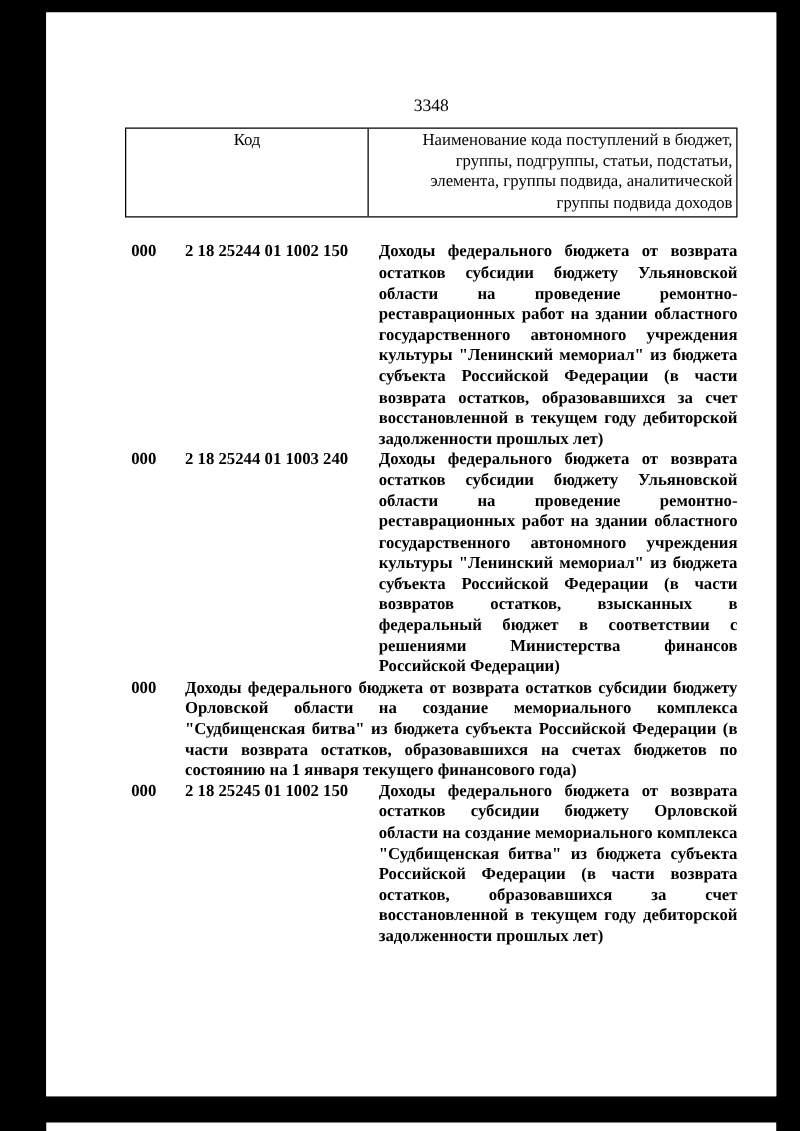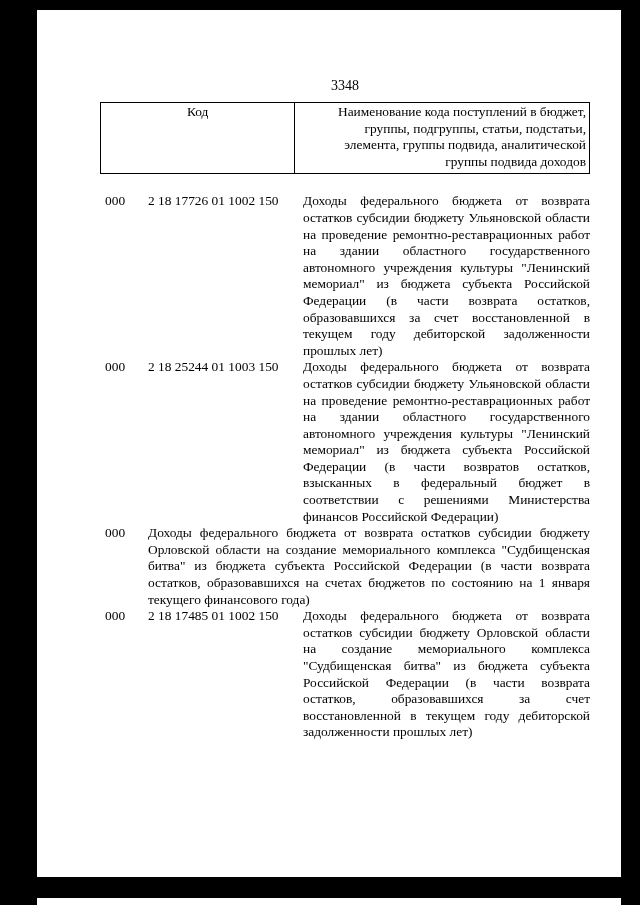--- a/index.html
+++ b/index.html
@@ -65,20 +65,21 @@
   }
   .th-name {
     width: 290px;
     box-sizing: border-box;
     text-align: right;
     padding: 1px 3px 3px 3px;
   }
 
   .table-body {
     margin-top: 19px;
+    font-weight: bold;
   }
   .table-row {
     display: flex;
     align-items: flex-start;
   }
   .cell-admin {
     width: 48px;
     box-sizing: border-box;
     padding-left: 5px;
     flex: none;
@@ -111,37 +112,37 @@
   <div class="doc-table">
 
     <div class="table-header">
       <div class="th-code">Код</div>
       <div class="th-name">Наименование кода поступлений в бюджет, группы, подгруппы, статьи, подстатьи, элемента, группы подвида, аналитической группы подвида доходов</div>
     </div>
 
     <div class="table-body">
   <div class="table-row">
     <div class="cell-admin">000</div>
-    <div class="cell-code">2 18 17726 01 1002 150</div>
+    <div class="cell-code">2 18 25244 01 1002 150</div>
     <div class="cell-name">Доходы федерального бюджета от возврата остатков субсидии бюджету Ульяновской области на проведение ремонтно-реставрационных работ на здании областного государственного автономного учреждения культуры "Ленинский мемориал" из бюджета субъекта Российской Федерации (в части возврата остатков, образовавшихся за счет восстановленной в текущем году дебиторской задолженности прошлых лет)</div>
   </div>
 
   <div class="table-row">
     <div class="cell-admin">000</div>
-    <div class="cell-code">2 18 25244 01 1003 150</div>
+    <div class="cell-code">2 18 25244 01 1003 240</div>
     <div class="cell-name">Доходы федерального бюджета от возврата остатков субсидии бюджету Ульяновской области на проведение ремонтно-реставрационных работ на здании областного государственного автономного учреждения культуры "Ленинский мемориал" из бюджета субъекта Российской Федерации (в части возвратов остатков, взысканных в федеральный бюджет в соответствии с решениями Министерства финансов Российской Федерации)</div>
   </div>
 
   <div class="table-row">
     <div class="cell-admin">000</div>
     <div class="cell-name">Доходы федерального бюджета от возврата остатков субсидии бюджету Орловской области на создание мемориального комплекса "Судбищенская битва" из бюджета субъекта Российской Федерации (в части возврата остатков, образовавшихся на счетах бюджетов по состоянию на 1 января текущего финансового года)</div>
   </div>
 
   <div class="table-row">
     <div class="cell-admin">000</div>
-    <div class="cell-code">2 18 17485 01 1002 150</div>
+    <div class="cell-code">2 18 25245 01 1002 150</div>
     <div class="cell-name">Доходы федерального бюджета от возврата остатков субсидии бюджету Орловской области на создание мемориального комплекса "Судбищенская битва" из бюджета субъекта Российской Федерации (в части возврата остатков, образовавшихся за счет восстановленной в текущем году дебиторской задолженности прошлых лет)</div>
   </div>
 </div>
 
   </div>
 
 </div>
 
 </body></html>

